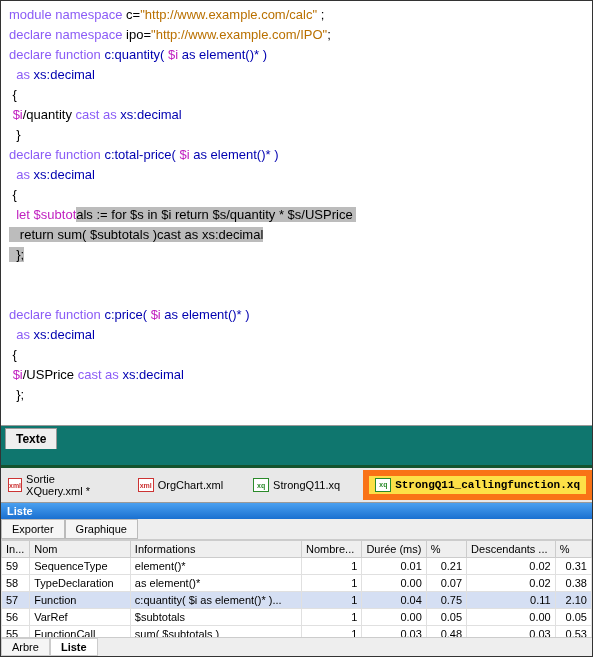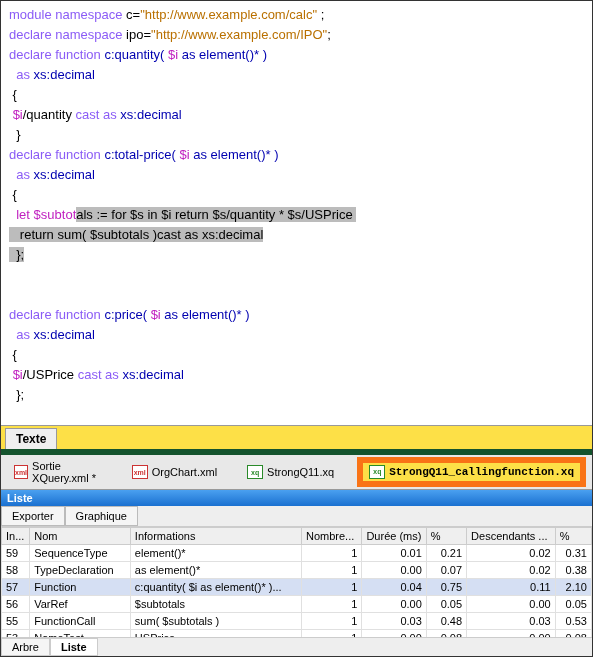--- a/index.html
+++ b/index.html
@@ -6,23 +6,23 @@
 body { font-family: Arial, sans-serif; font-size: 12px; width: 593px; height: 657px; background: #fff; display: flex; flex-direction: column; border: 1px solid #333; }
 .code-area { flex: 0 0 auto; padding: 4px 8px; background: #fff; border-bottom: 1px solid #999; font-family: Arial, sans-serif; font-size: 13px; line-height: 20px; height: 425px; overflow: hidden; }
 .kw { color: #8b5cf6; }
 .str { color: #b97000; }
 .fn { color: #0000b0; }
 .var { color: #c020c0; }
 .type { color: #0000b0; }
 .statement { color: #c020c0; }
 .hl { background: #bcbcbc; }
 .line { white-space: pre; }
-.tabbar-top { display: flex; padding: 2px 4px 0 4px; background: #fde047; border-bottom: 6px solid #14532d; }
+.tabbar-top { display: flex; padding: 2px 4px 16px 4px; background: #0f766e; border-bottom: 3px solid #14532d; }
 .tabbar-top .tab { border: 1px solid #999; border-bottom: none; padding: 3px 10px; background: #efefef; font-size: 12px; font-weight: bold; }
-.file-tabs { display: flex; align-items: center; background: #e8e8e8; border-bottom: 1px solid #999; padding: 2px 6px; gap: 16px; }
+.file-tabs { display: flex; align-items: center; background: #e8e8e8; border-bottom: 1px solid #999; padding: 2px 0; gap: 16px; }
 .file-tab { display: flex; align-items: center; gap: 4px; padding: 2px 6px; border: 1px solid transparent; font-size: 11px; cursor: pointer; }
 .file-tab.active { background: #fde047; border: 6px solid #f97316; font-weight: bold; font-family: Liberation Mono, monospace; }
 .xml-icon { display: inline-flex; width: 16px; height: 14px; background: #fff; border: 1px solid #cc3333; align-items: center; justify-content: center; font-size: 7px; font-weight: bold; color: #cc3333; }
 .xq-icon { display: inline-flex; width: 16px; height: 14px; background: #fff; border: 1px solid #2a8a2a; align-items: center; justify-content: center; font-size: 7px; font-weight: bold; color: #2a8a2a; }
 .liste-header { background: linear-gradient(#4aa0f0, #1a70d0); color: #fff; font-size: 11px; padding: 2px 6px; font-weight: bold; }
 .toolbar { display: flex; background: #eee; border-bottom: 1px solid #ccc; }
 .toolbar .btn { border: 1px solid #bbb; background: #f5f5f5; padding: 3px 10px; font-size: 11px; cursor: pointer; }
 .grid { flex: 1; overflow: auto; }
 table { border-collapse: collapse; width: 100%; font-size: 11px; }
 th { background: #efefef; border: 1px solid #ccc; padding: 2px 4px; text-align: left; font-weight: normal; white-space: nowrap; overflow: hidden; }

